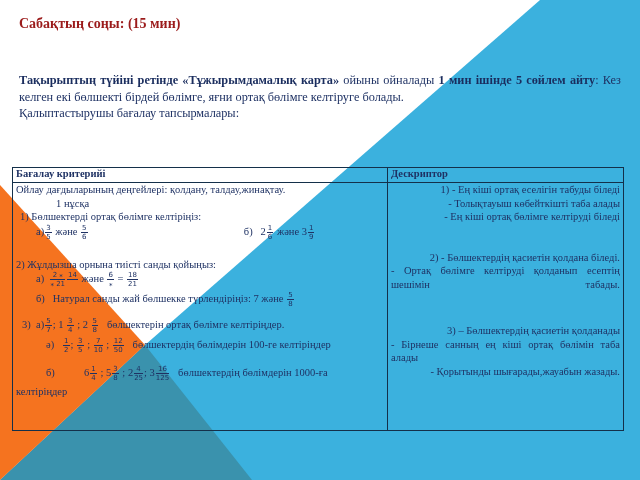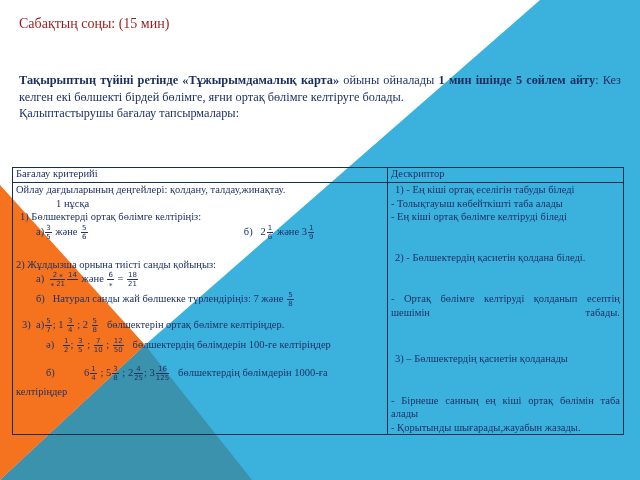--- a/index.html
+++ b/index.html
@@ -1,33 +1,33 @@
 <!DOCTYPE html>
 <html><head>
 <meta charset="utf-8">
 <style>
   html, body { margin:0; padding:0; }
   body { width:640px; height:480px; position:relative; overflow:hidden; background:#ffffff; font-family:"Liberation Serif", serif; color:#1f2d55; }
   svg.bg { position:absolute; left:0; top:0; width:640px; height:480px; }
-  .title { position:absolute; left:19px; top:16px; font-size:14px; font-weight:normal; color:#9b1b1b; }
+  .title { position:absolute; left:19px; top:16px; font-size:14px; font-weight:bold; color:#9b1b1b; }
   .intro { position:absolute; left:19px; top:44px; width:602px; font-size:12.3px; line-height:16.5px; color:#1f3264; }
   .intro b { color:#1a2d5e; }
   .intro p { margin:0; }
   .intro .just { text-align:justify; text-align-last:left;margin-top:28px; }
   .subhead { font-weight:normal; }
   table.grid { position:absolute; left:12px; top:167px; width:612px; height:264px; border-collapse:collapse; font-size:10.5px; color:#1f3264; }
   table.grid td, table.grid th { border:1px solid #14304a; vertical-align:top; padding:0 3px; }
-  table.grid th { text-align:left; font-weight:normal; height:14px; font-size:10.5px; }
+  table.grid th { text-align:left; font-weight:bold; height:14px; font-size:10.5px; }
   .c1 { width:368px; }
   .line { display:block; line-height:13.5px; white-space:nowrap; }
   .frac { display:inline-block; vertical-align:middle; text-align:center; font-size:7px; line-height:8px; font-family:"DejaVu Sans", sans-serif; margin:0 1px; }
   .frac span { display:block; }
   .frac .num { border-bottom:1px solid #1f3264; padding:0 1px; }
-  .desc .line { white-space:normal; }
-  .desc .just { text-align:justify; text-align-last:justify;margin-top:28px; }
+  .desc .line { white-space:normal;text-align:right; }
+  .desc .just { text-align:justify; text-align-last:justify; }
   .gap { display:block; height:14px; }
 </style>
 </head>
 <body>
 
 <svg class="bg" viewBox="0 0 640 480">
   <polygon points="540,0 640,0 640,480 0,480 145,345" fill="#3bb1de"></polygon>
   <polygon points="145,345 252,480 0,480" fill="#3a92ad"></polygon>
   <polygon points="0,185 145,345 0,480" fill="#f5731f"></polygon>
 </svg>

